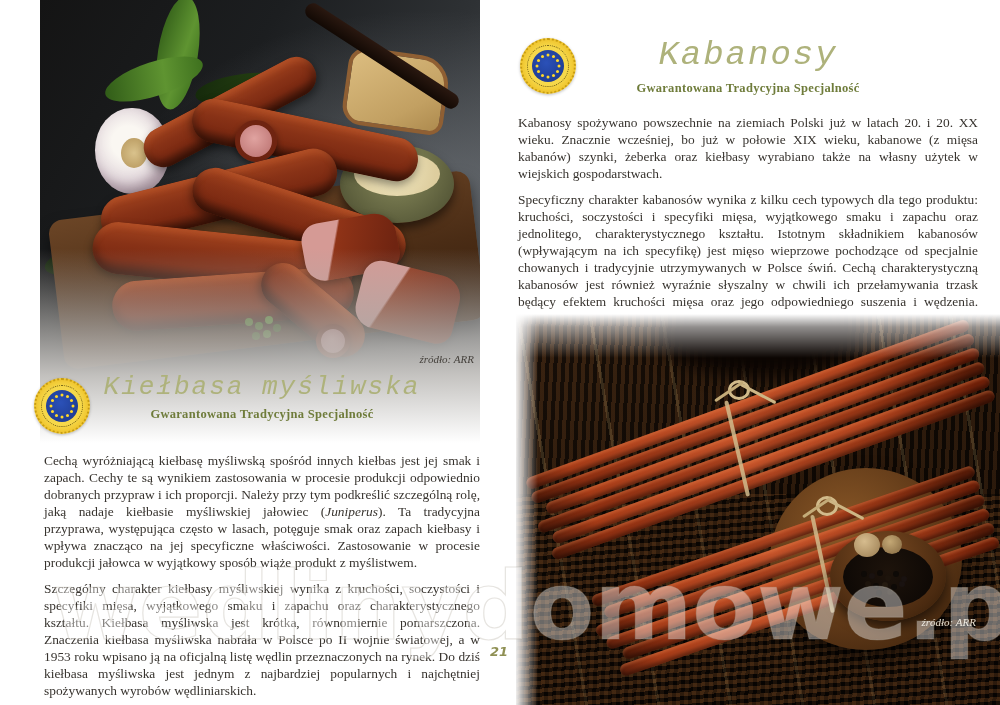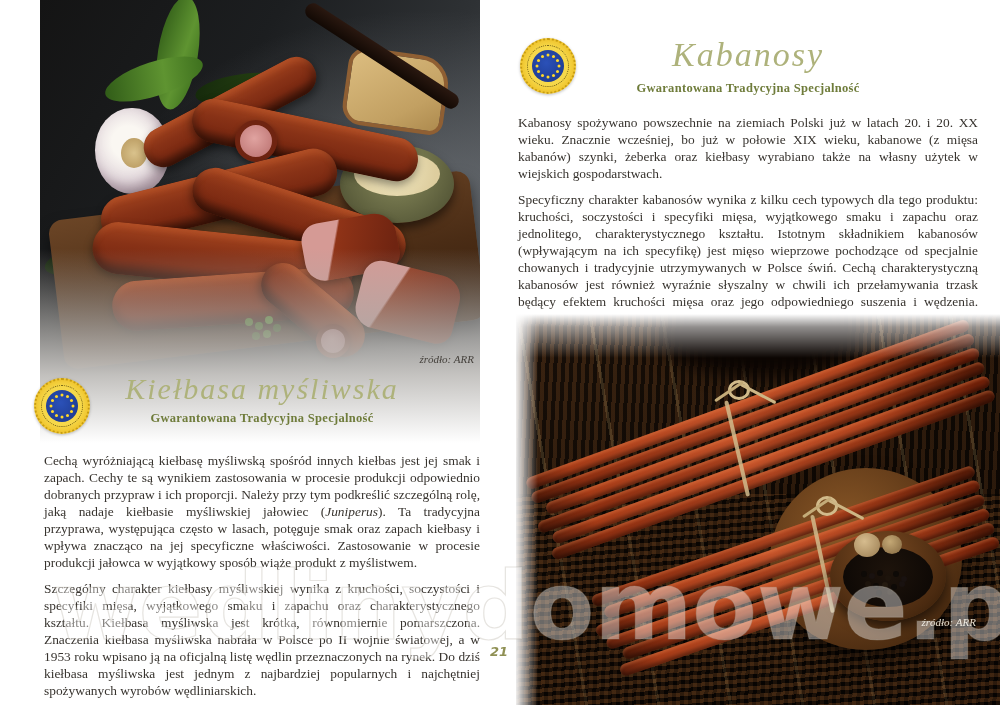--- a/index.html
+++ b/index.html
@@ -6,21 +6,21 @@
   .spread {
     position:relative; width:1000px; height:705px; background:#ffffff;
     overflow:hidden; font-family:"Liberation Serif", serif;
   }
   .page { position:absolute; top:0; bottom:0; }
   .page-left  { left:0; width:500px; }
   .page-right { left:500px; width:500px; }
 
   
   .script-title {
-    margin:0; font-family:Liberation Serif, serif; font-style:italic; font-weight:400;
+    margin:0; font-family:Liberation Mono, monospace; font-style:italic; font-weight:400;
     color:#aeb27b; letter-spacing:2px; line-height:1;
   }
   .subtitle {
     font-family:"Liberation Serif", serif; font-weight:bold; font-size:12.5px;
     color:#6f7c3b; letter-spacing:.3px;
   }
   .bodytext {
     position:absolute; font-size:13.4px; line-height:17px; text-align:justify;
     color:#37332e;
   }
@@ -182,21 +182,21 @@
       30px 13px 0 #0e0a07, 38px 10px 0 #191210, 15px 19px 0 #0e0a07, 26px 18px 0 #1d140c;
   }
   .spice-lump1 { position:absolute; left:24px; top:2px; width:26px; height:24px; border-radius:50%;
     background:radial-gradient(circle at 40% 35%, #d6bc8e, #a3865a 85%); }
   .spice-lump2 { position:absolute; left:52px; top:4px; width:20px; height:19px; border-radius:50%;
     background:radial-gradient(circle at 40% 35%, #c4a875, #8d7148 85%); }
 
   
   .header-left  { position:absolute; left:62px; top:374px; width:400px; text-align:center; z-index:10; }
   .header-right { position:absolute; left:518px; top:38px; width:460px; text-align:center; z-index:10; }
-  .header-left  .script-title { font-size:30px; }
+  .header-left  .script-title { font-size:26px; }
   .header-right .script-title { font-size:34px; }
   .header-left  .subtitle { margin-top:7px; }
   .header-right .subtitle { margin-top:9px; }
   .eu-badge-left  { left:34px;  top:378px; z-index:11; }
   .eu-badge-right { left:520px; top:38px;  z-index:11; }
   .bodytext-left  { left:44px;  top:452px; width:436px; }
   .bodytext-right { left:518px; top:114px; width:460px; }
   .caption-left  { right:6px;  top:353px; z-index:4; }
   .caption-right { right:24px; top:302px; z-index:7; }
   .page-number {

